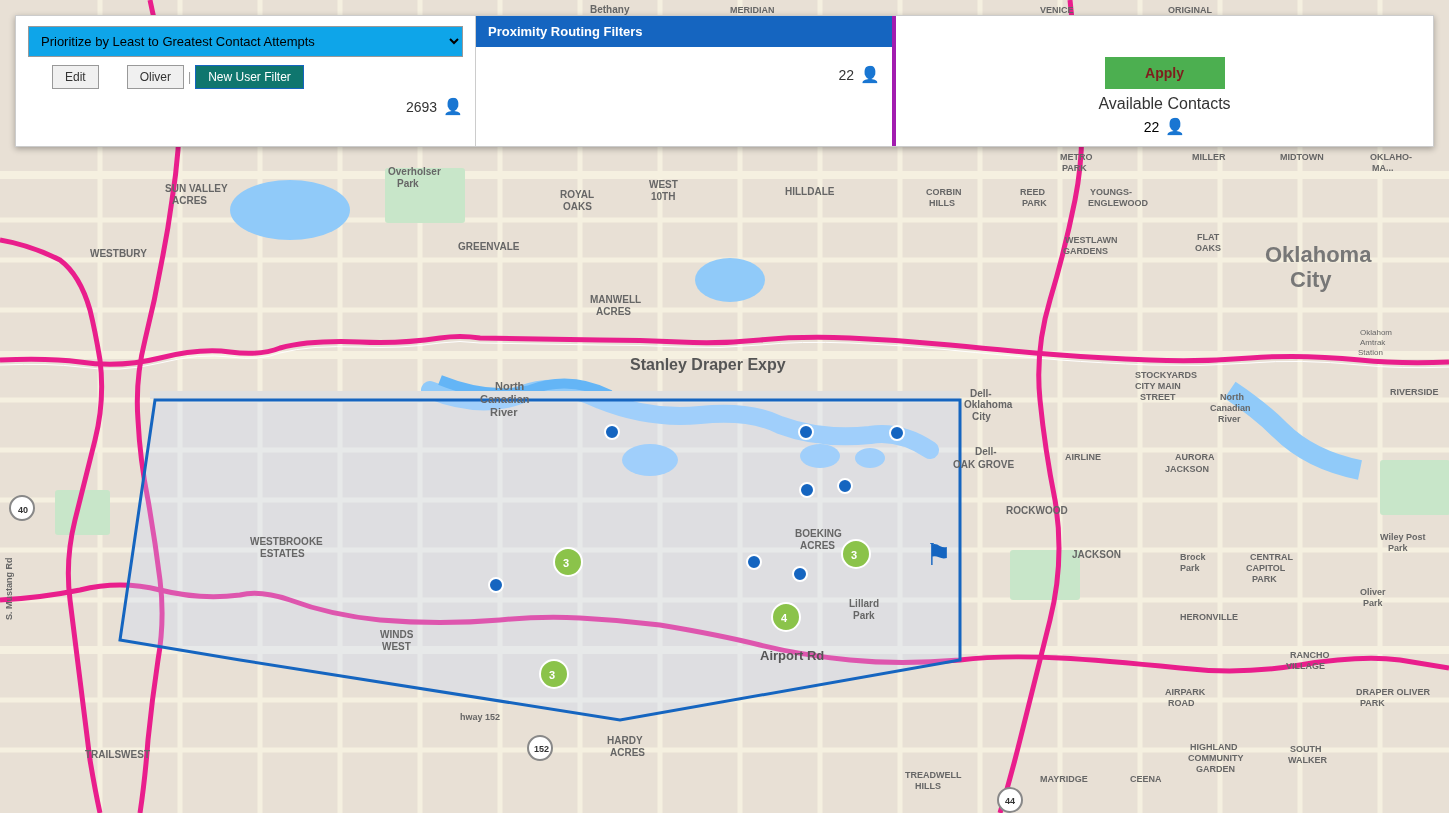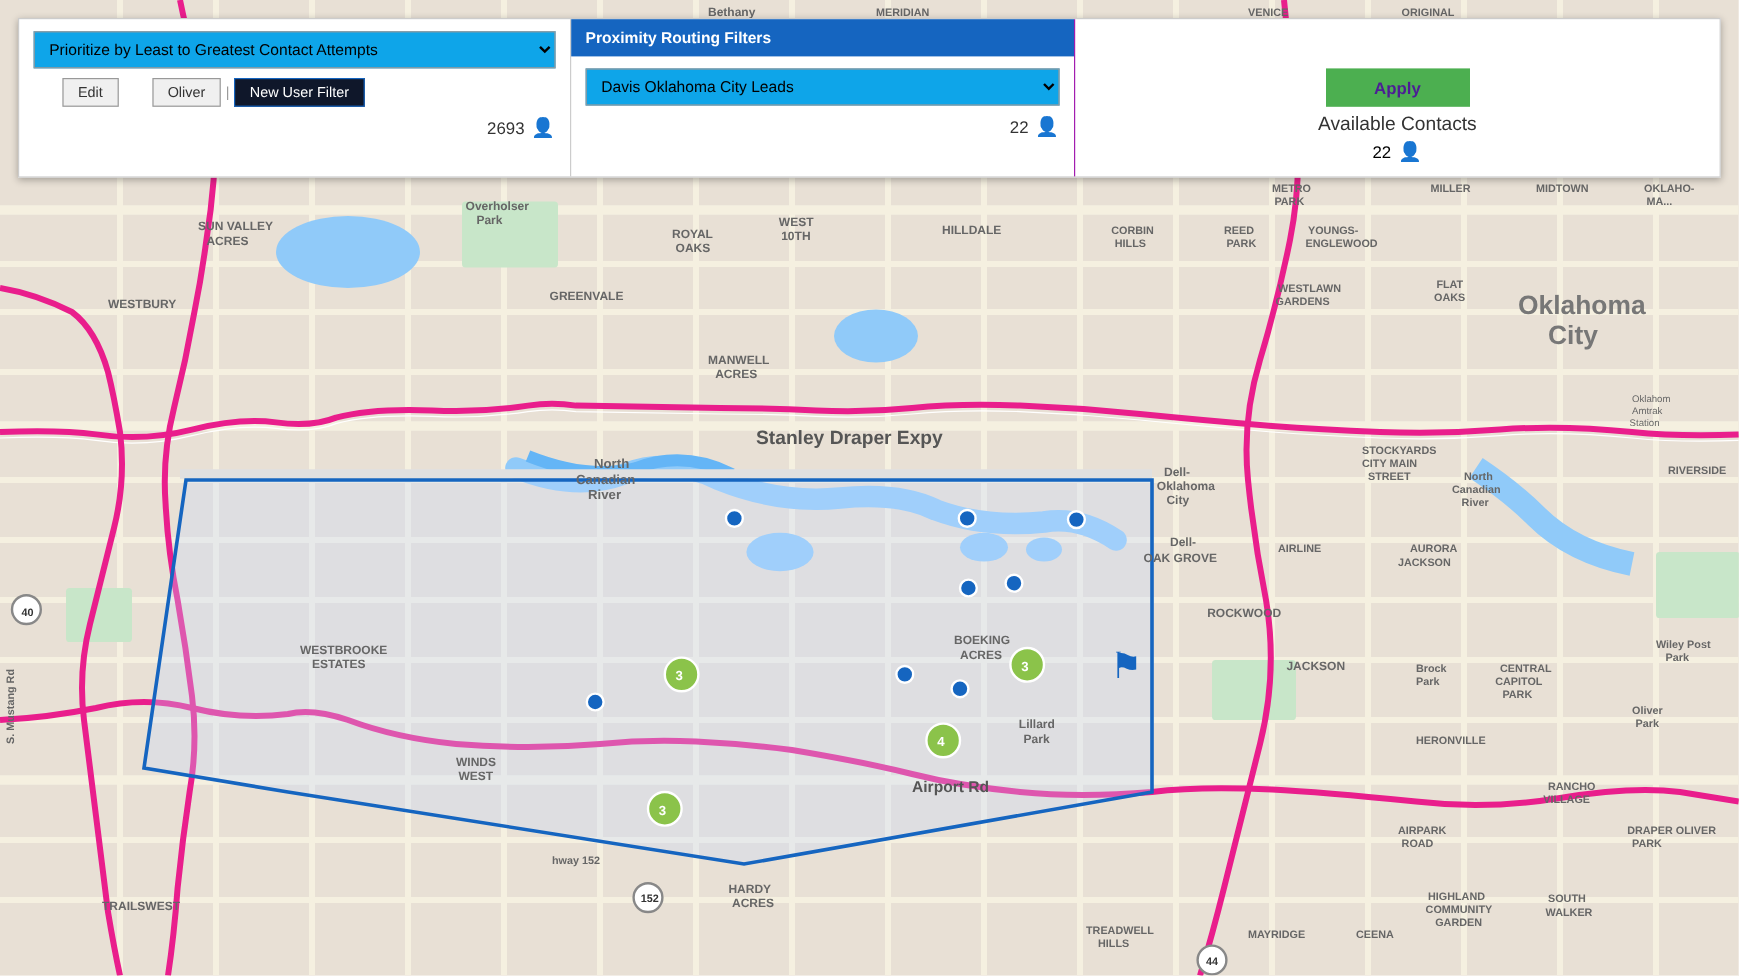--- a/index.html
+++ b/index.html
@@ -18,21 +18,21 @@
       box-shadow: 0 2px 6px rgba(0,0,0,0.3);
     }
 
     .routing-filters-section {
       flex: 0 0 460px;
       border-right: 1px solid #ccc;
     }
 
     .proximity-filters-section {
       flex: 0 0 420px;
-      border-right: 1px solid #a21caf;
+      border-right: 4px solid #a21caf;
     }
 
     .apply-section {
       flex: 1;
       display: flex;
       flex-direction: column;
       align-items: center;
     }
 
     .section-header {
@@ -89,21 +89,21 @@
       background: #f0f0f0;
       cursor: pointer;
       color: #333;
       margin-left: 24px;
     }
 
     .btn-new-user-filter {
       padding: 4px 12px;
       font-size: 12px;
       border: 1px solid #1565c0;
-      background: #0f172a;
+      background: #0f766e;
       color: white;
       cursor: pointer;
     }
 
     .btn-separator {
       color: #999;
       font-size: 12px;
     }
 
     .contact-count {
@@ -116,21 +116,21 @@
       color: #333;
     }
 
     .person-icon {
       font-size: 16px;
       color: #555;
     }
 
     .btn-apply {
       background: #4caf50;
-      color: #4c1d95;
+      color: #7f1d1d;
       border: none;
       padding: 8px 24px;
       font-size: 14px;
       font-weight: bold;
       cursor: pointer;
       width: 120px;
     }
 
     .available-contacts-label {
       font-size: 16px;
@@ -399,21 +399,20 @@
         <span class="person-icon">👤</span>
       </div>
     </div>
   </div>
 
   <div class="proximity-filters-section">
     <div class="section-header">
       <span>Proximity Routing Filters</span>
     </div>
     <div class="section-body">
-      <select class="filter-select"><option>Davis Oklahoma City Leads</option><option>All Leads</option><option>Local Leads</option></select>
       <div class="contact-count">
         <span>22</span>
         <span class="person-icon">👤</span>
       </div>
     </div>
   </div>
 
   <div class="apply-section">
     <div class="section-header" style="visibility:hidden;">
       &nbsp;

